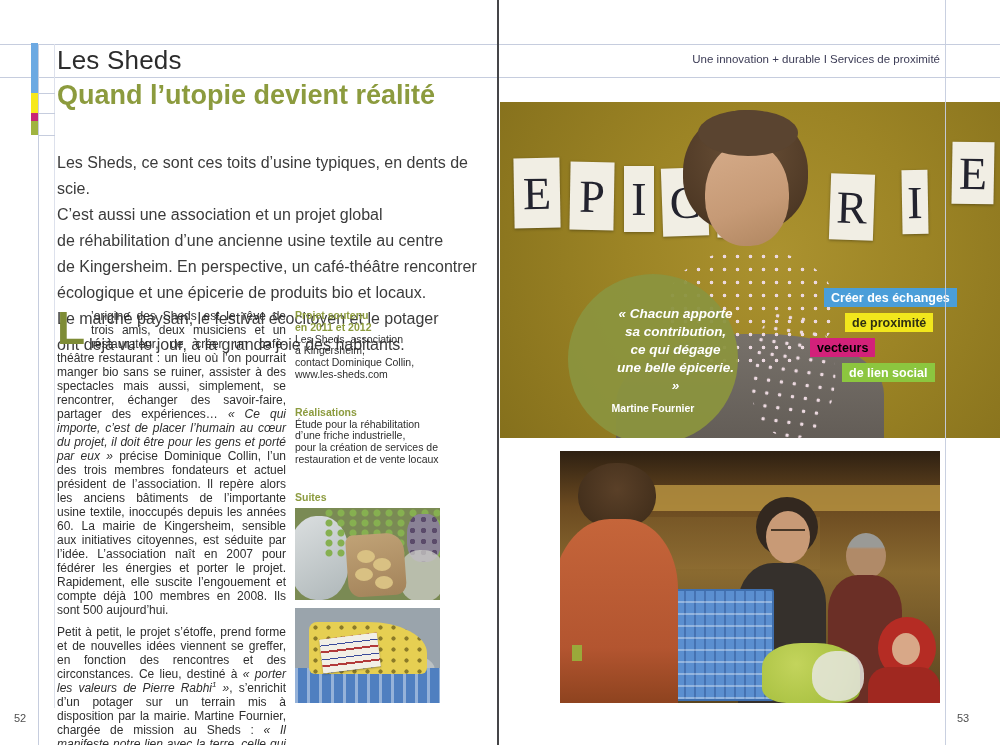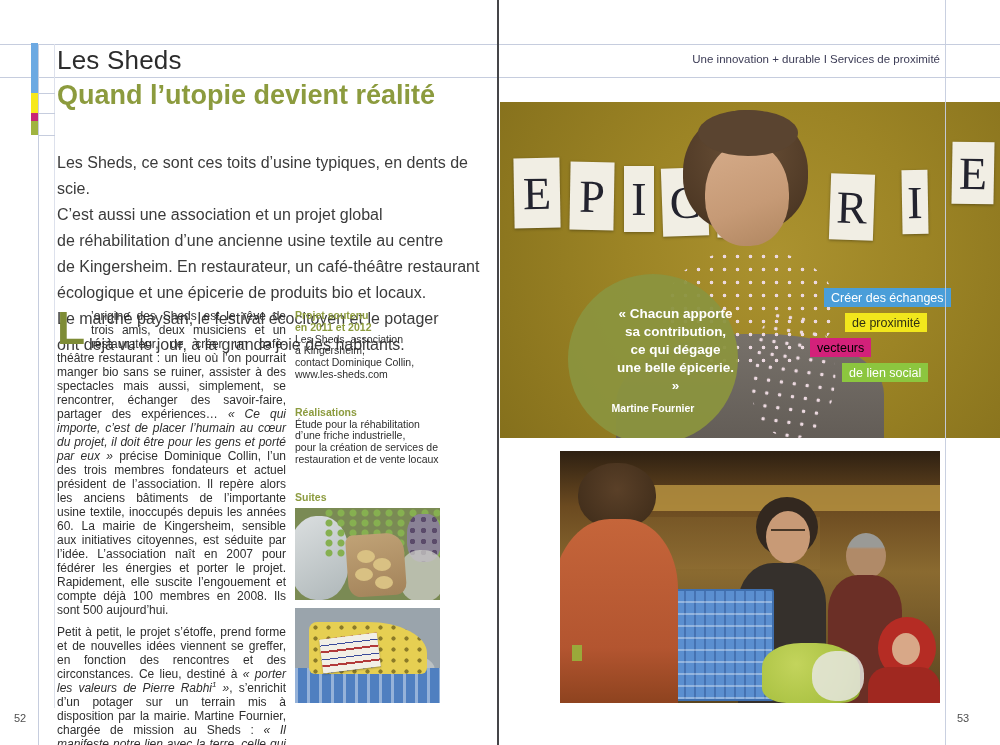--- a/index.html
+++ b/index.html
@@ -79,25 +79,25 @@
   .scarf-tail{position:absolute;left:250px;top:210px;width:86px;height:126px;border-radius:40% 60% 45% 55%;
      background:radial-gradient(circle at 40% 20%, #d5a7b8 0%, #bb8599 70%, #a06c84 100%);transform:rotate(8deg);}
   .dots{background-image:radial-gradient(circle,#ecd9e0 1.6px,transparent 2.1px);background-size:13px 13px;}
   .torso{position:absolute;left:116px;top:232px;width:268px;height:104px;
      background:linear-gradient(180deg,#77716a 0%, #635d57 100%);
      border-radius:48% 44% 0 0 / 70px 60px 0 0;}
 
   .quote-circle{position:absolute;left:68px;top:172px;width:170px;height:170px;border-radius:50%;
      background:rgba(139,148,62,0.95);color:#ffffff;z-index:4;
      display:flex;flex-direction:column;align-items:center;justify-content:center;text-align:center;}
-  .quote-line{font-size:13.5px;font-weight:bold;line-height:18px;margin-left:45px;}
+  .quote-line{font-size:13.5px;font-weight:bold;font-style:italic;line-height:18px;margin-left:45px;}
   .quote-author{font-size:10.5px;font-weight:bold;margin-top:7px;}
 
   
-  .kw{position:absolute;z-index:6;font-weight:normal;font-size:12.5px;padding:2.5px 7px;white-space:nowrap;text-align:center;}
+  .kw{position:absolute;z-index:6;font-weight:bold;font-size:12.5px;padding:2.5px 7px;white-space:nowrap;text-align:center;}
   .kw1{left:824px;top:288px;background:#4a9ed9;color:#ffffff;}
   .kw2{left:845px;top:313px;background:#f2e71c;color:#2f2f12;}
   .kw3{left:810px;top:338px;background:#d3217a;color:#000000;}
   .kw4{left:842px;top:363px;background:#8cc63f;color:#ffffff;}
 
   
   .photo-bottom{left:560px;top:451px;width:380px;height:252px;z-index:1;
      background:linear-gradient(180deg,#2e2012 0%, #6b4a20 22%, #8a6a30 48%, #5a4520 100%);}
   .beam{position:absolute;left:60px;top:34px;width:320px;height:26px;background:#b5913f;opacity:0.85;}
   .shelf{position:absolute;left:60px;top:66px;width:200px;height:52px;
@@ -185,21 +185,21 @@
   <div class="bar bar-magenta"></div>
   <div class="bar bar-green"></div>
 
   <div class="abs title">Les Sheds</div>
   <div class="abs subtitle">Quand l’utopie devient réalité</div>
 
   <div class="abs intro">
     <div>Les Sheds, ce sont ces toits d’usine typiques, en dents de scie.</div>
     <div>C’est aussi une association et un projet global</div>
     <div>de réhabilitation d’une ancienne usine textile au centre</div>
-    <div>de Kingersheim. En restaurateur, un café-théâtre restaurant</div>
+    <div>de Kingersheim. En perspective, un café-théâtre rencontrer</div>
     <div>écologique et une épicerie de produits bio et locaux.</div>
     <div>Le marché paysan, le festival écocitoyen et le potager</div>
     <div>ont déjà vu le jour, à la grande joie des habitants.</div>
   </div>
 
   <div class="abs article">
     <p><span class="dropcap">L</span><span><span>’origine des Sheds est le rêve de trois amis, deux musiciens et un restaurateur, de créer un café-théâtre restaurant : un lieu où l’on pourrait manger bio sans se ruiner, assister à des spectacles mais aussi, simplement, se rencontrer, échanger des savoir-faire, partager des expériences… </span><span style="font-style: italic;">« Ce qui importe, c’est de placer l’humain au cœur du projet, il doit être pour les gens et porté par eux »</span><span> précise Dominique Collin, l’un des trois membres fondateurs et actuel président de l’association. Il repère alors les anciens bâtiments de l’importante usine textile, inoccupés depuis les années 60. La mairie de Kingersheim, sensible aux initiatives citoyennes, est séduite par l’idée. L’association naît en 2007 pour fédérer les énergies et porter le projet. Rapidement, elle suscite l’engouement et compte déjà 100 membres en 2008. Ils sont 500 aujourd’hui.</span></span></p>
     <p><span><span>Petit à petit, le projet s’étoffe, prend forme et de nouvelles idées viennent se greffer, en fonction des rencontres et des circonstances. Ce lieu, destiné à </span><span style="font-style: italic;">« porter les valeurs de Pierre Rabhi</span><sup style="font-style: italic;">1</sup><span style="font-style: italic;"> »</span><span>, s’enrichit d’un potager sur un terrain mis à disposition par la mairie. Martine Fournier, chargée de mission au Sheds : </span><span style="font-style: italic;">« Il manifeste notre lien avec la terre, celle qui nous nourrit. Marc Kauffmann, bénévole à la retraite et passionné</span></span></p>
   </div>
 

